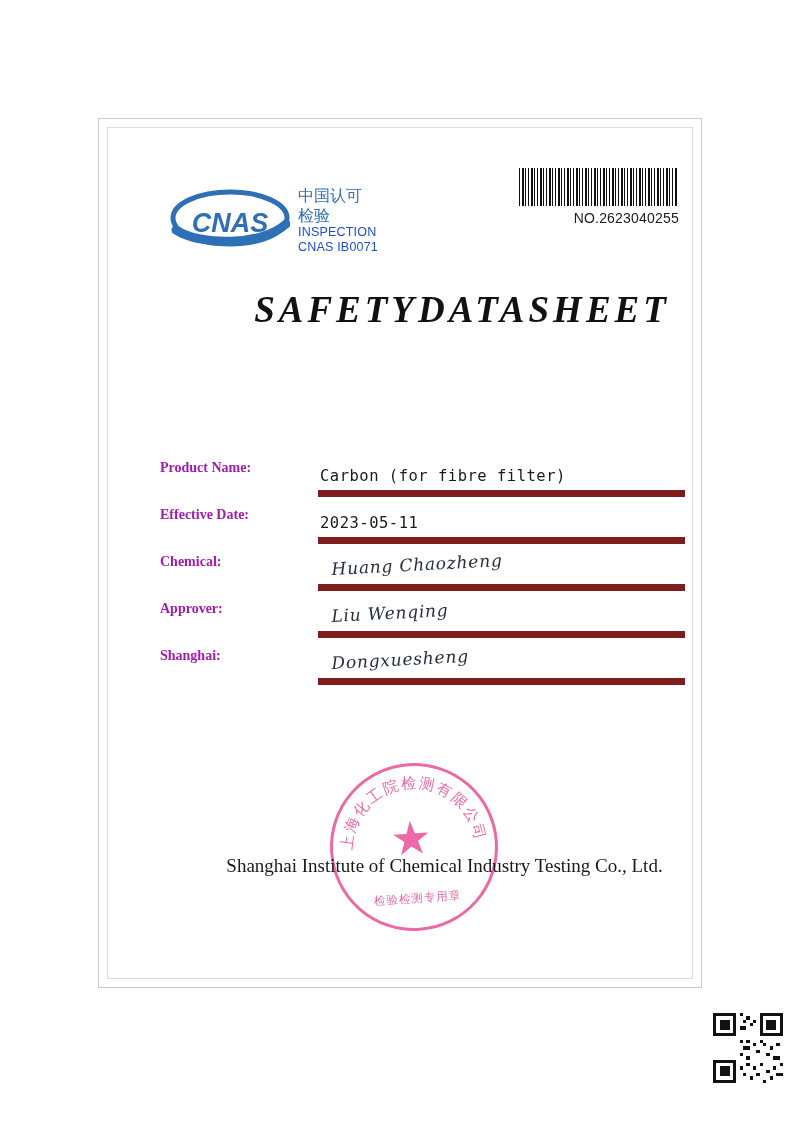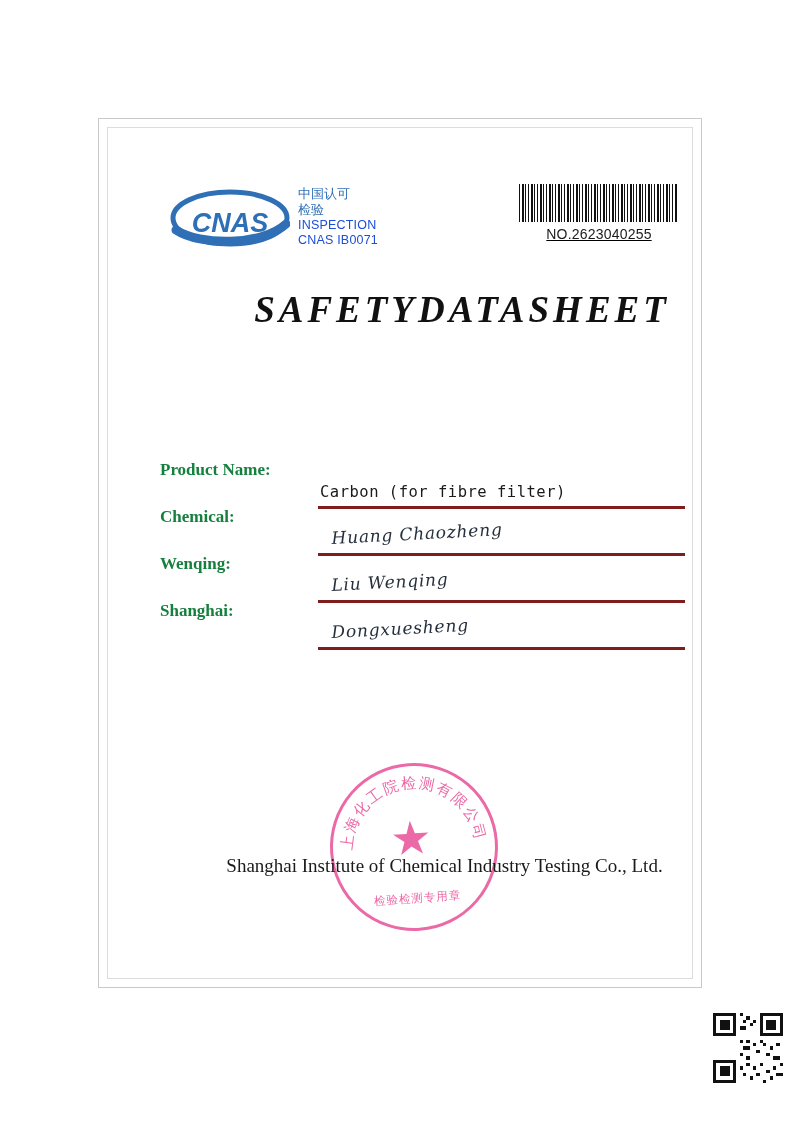--- a/index.html
+++ b/index.html
@@ -54,40 +54,39 @@
   .cnas-text-col {
     position: absolute;
     left: 128px;
     top: 6px;
     width: 115px;
     color: #2f6fb5;
     line-height: 1.22;
   }
   .cnas-cn {
     font-family: Liberation Serif, serif;
-    font-size: 13px;
+    font-size: 16px;
     color: #2f6fb5;
     display: block;
   }
   .cnas-en {
     font-family: "Liberation Sans", sans-serif;
     font-size: 12.5px;
     color: #1d4ed8;
     display: block;
     letter-spacing: 0.2px;
   }
 
   
   .barcode-block {
     position: absolute;
     left: 519px;
-    top: 184px;
+    top: 168px;
     width: 160px;
-    text-align: center;
-    text-decoration: underline;
+    text-align: right;
   }
   .barcode-bars {
     height: 38px;
     width: 158px;
     background-repeat: repeat-x;
     background-size: 9px 38px;
     background-image:
       linear-gradient(90deg,
         #111 0px, #111 1px,
         #fff 1px, #fff 3px,
@@ -129,30 +128,30 @@
   .field-row {
     position: relative;
     height: 47px;
   }
   .field-label {
     position: absolute;
     left: 0;
     top: 8px;
     font-family: "Liberation Serif", serif;
     font-weight: bold;
-    font-size: 17px;
-    color: #15803d;
+    font-size: 14px;
+    color: #a21caf;
   }
   .field-value-wrap {
     position: absolute;
     left: 158px;
     right: 0;
-    top: 16px;
+    top: 0;
     height: 38px;
-    border-bottom: 3px solid #7f1d1d;
+    border-bottom: 7px solid #7f1d1d;
   }
   .field-value {
     position: absolute;
     left: 2px;
     bottom: 5px;
     font-family: "DejaVu Sans Mono", monospace;
     font-size: 15.5px;
     color: #1a1a1a;
     letter-spacing: 0.5px;
   }
@@ -273,30 +272,36 @@
 
 <div class="fields">
 
   <div class="field-row">
     <div class="field-label">Product Name:</div>
     <div class="field-value-wrap">
       <div class="field-value">Carbon  (for fibre filter)</div>
     </div>
   </div>
 
+  <div class="field-row">
+    <div class="field-label">Effective Date:</div>
+    <div class="field-value-wrap">
+      <div class="field-value">2023-05-11</div>
+    </div>
+  </div>
 
   <div class="field-row">
     <div class="field-label">Chemical:</div>
     <div class="field-value-wrap">
       <div class="field-value signature">Huang  Chaozheng</div>
     </div>
   </div>
 
   <div class="field-row">
-    <div class="field-label">Wenqing:</div>
+    <div class="field-label">Approver:</div>
     <div class="field-value-wrap">
       <div class="field-value signature">Liu Wenqing</div>
     </div>
   </div>
 
   <div class="field-row">
     <div class="field-label">Shanghai:</div>
     <div class="field-value-wrap">
       <div class="field-value signature">Dongxuesheng</div>
     </div>

